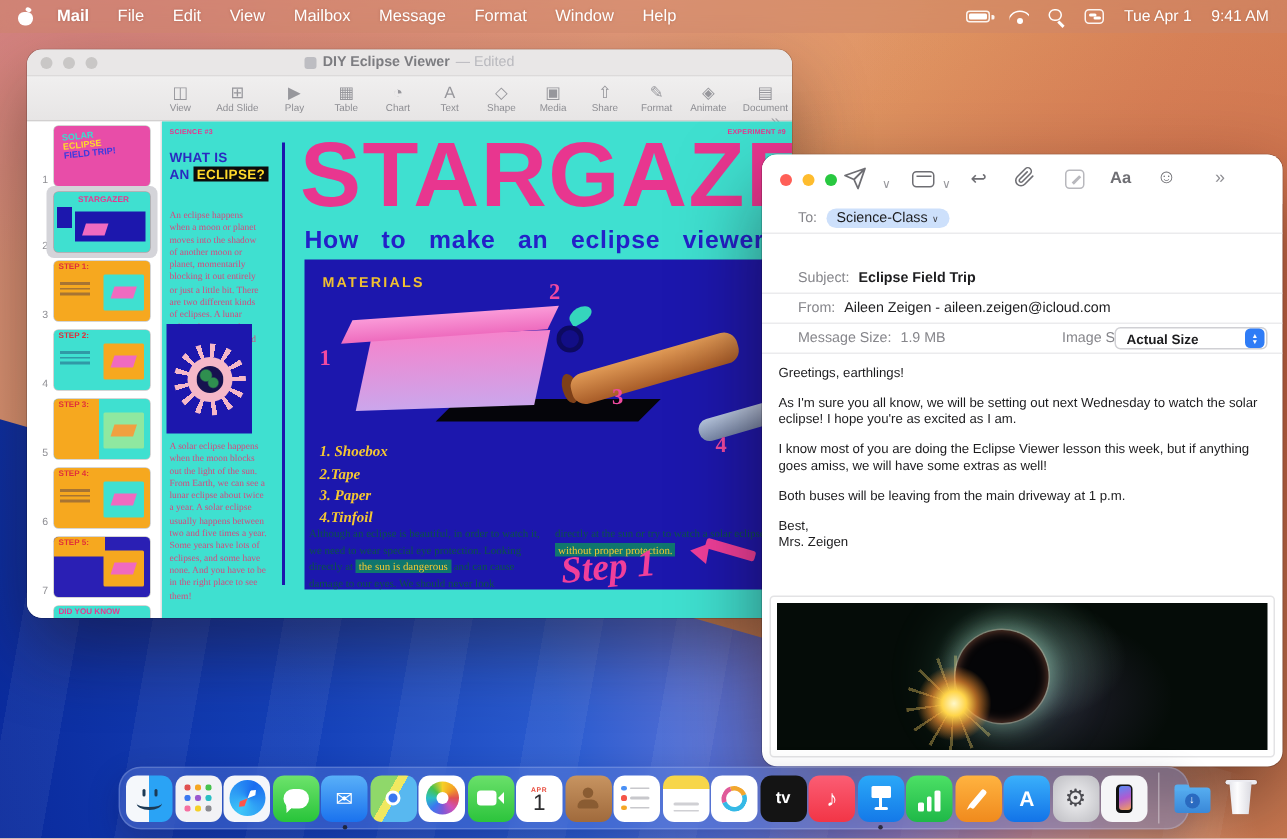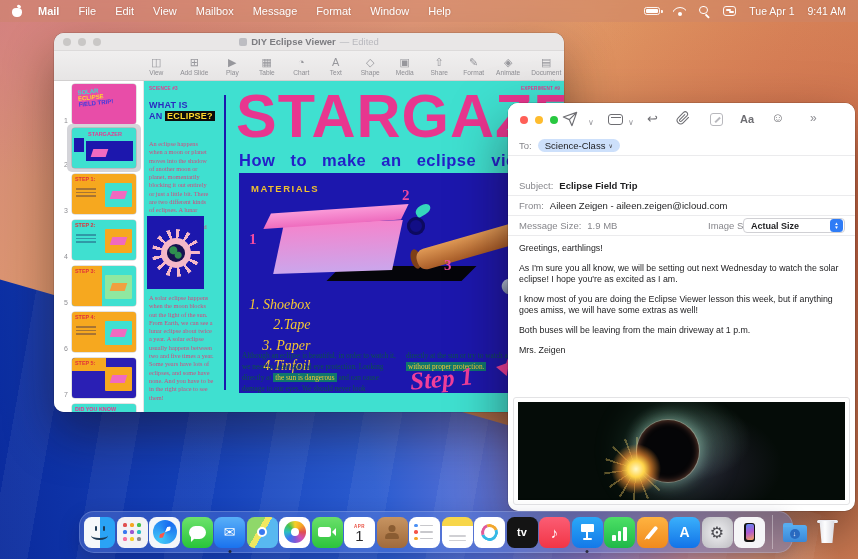--- a/index.html
+++ b/index.html
@@ -36,21 +36,21 @@
   .srch { width:11px; height:11px; position:relative; }
   .srch::before { content:''; position:absolute; left:0; top:0; width:6.5px; height:6.5px; border:1.6px solid #fff; border-radius:50%; }
   .srch::after { content:''; position:absolute; right:1px; bottom:0; width:4.5px; height:1.6px; background:#fff; transform:rotate(45deg); }
   .ccic { width:13px; height:9.5px; border:1px solid rgba(255,255,255,.92); border-radius:3px; position:relative; }
   .ccic::before { content:''; position:absolute; left:1.5px; top:1.5px; width:5px; height:2.5px; background:#fff; border-radius:2px; }
   .ccic::after { content:''; position:absolute; right:1.5px; bottom:1.5px; width:5px; height:2.5px; background:#fff; border-radius:2px; }
   .clock { font-size:10.5px; white-space:nowrap; }
 
   
   .kn { left:18px; top:33px; width:510px; height:379px; z-index:10; border-radius:10px; overflow:hidden;
-    background:#ececec; box-shadow:0 22px 50px rgba(30,10,10,.45), 0 0 0 .5px rgba(0,0,0,.2);margin-left:36px; }
+    background:#ececec; box-shadow:0 22px 50px rgba(30,10,10,.45), 0 0 0 .5px rgba(0,0,0,.2); }
   .kn-titlebar { left:0; top:0; right:0; height:18px; background:#e9e7e7; border-bottom:1px solid #dcdada;
     display:flex; align-items:center; justify-content:center; font-size:9.5px; color:#8a8a8e; }
   .lights { position:absolute; left:9px; top:5px; display:flex; gap:7px; }
   .light { width:8px; height:8px; border-radius:50%; }
   .gray { background:#c9c7c6; }
   .doc-ic { width:8px; height:8px; border-radius:2px; background:#bdbdc2; margin-right:4px; }
   .kn-title { font-weight:bold; color:#7c7c80; }
   .kn-edited { color:#b9b9be; margin-left:4px; }
   .kn-toolbar { left:0; top:18px; right:0; height:30px; background:linear-gradient(#f0efef,#e7e5e5);
     border-bottom:1px solid #d2d0d0; display:flex; align-items:center; padding-left:88px; gap:6px; }
@@ -91,37 +91,37 @@
   .mat-h { position:absolute; left:12px; top:10px; color:#f0c030; font-weight:bold; font-size:9.5px; letter-spacing:1.5px; }
   .lid { position:absolute; left:28px; top:36px; width:138px; height:15px; background:linear-gradient(180deg,#fa9ad8,#ee6cbe); transform:rotate(-4deg) skewX(-30deg); }
   .boxb { position:absolute; left:40px; top:49px; width:118px; height:50px; background:linear-gradient(180deg,#f584cc,#cba6ec); transform:skewX(-14deg) rotate(-2deg); }
   .boxshadow { position:absolute; left:95px; top:93px; width:135px; height:15px; background:#05050a; transform:skewX(-45deg); }
   .tape { position:absolute; left:168px; top:44px; width:18px; height:18px; border-radius:50%; background:#120e86; box-shadow:inset 0 0 0 3px #0d0a60; }
   .leaf { position:absolute; left:176px; top:32px; width:16px; height:10px; background:#35d6bc; border-radius:50% 50% 50% 0; transform:rotate(-30deg); }
   .roll { position:absolute; left:176px; top:62px; width:115px; height:21px; border-radius:9px; background:linear-gradient(180deg,#e09a56,#a85c28); transform:rotate(-16deg); }
   .rollcap { position:absolute; left:172px; top:76px; width:10px; height:20px; border-radius:50%; background:#7e4018; transform:rotate(-16deg); }
   .foil { position:absolute; left:262px; top:100px; width:58px; height:15px; border-radius:7px; background:linear-gradient(180deg,#b8c8e0,#7888a8); transform:rotate(-16deg); }
   .mnum { position:absolute; color:#f04aa0; font-weight:bold; font-size:15px; font-family:"Liberation Serif",serif; }
-  .mlist { position:absolute; left:10px; top:122px; color:#f5c832; font-size:14px; font-weight:normal; font-style:italic; font-family:"Liberation Serif",serif; line-height:1.45;text-align:right; }
+  .mlist { position:absolute; left:10px; top:122px; color:#f5c832; font-size:10px; font-weight:bold; font-style:italic; font-family:"Liberation Serif",serif; line-height:1.45; }
   .btxt { font-family:"Liberation Serif",serif; color:#0c5348; font-size:7.3px; line-height:1.5; }
   .step { left:266px; top:284px; font-size:25px; font-style:italic; font-weight:600; color:#f03f9a; transform:rotate(-5deg); font-family:"Liberation Serif",serif; }
   .arrow-tail { left:362px; top:282px; width:34px; height:7px; background:#f03f9a; transform:rotate(16deg); border-radius:2px; }
   .arrow-head { left:352px; top:280px; width:0; height:0; border-top:7px solid transparent; border-bottom:7px solid transparent; border-right:12px solid #f03f9a; transform:rotate(10deg); }
 
   
   .mail { left:508px; top:103px; width:347px; height:408px; z-index:20; border-radius:10px; overflow:hidden;
     background:#fff; box-shadow:0 24px 55px rgba(25,8,8,.5), 0 0 0 .5px rgba(0,0,0,.22); }
   .ml-toolbar { left:0; top:0; right:0; height:33px; background:#fff; display:flex; align-items:center; }
   .ml-ic { position:absolute; top:9px; color:#6e6e73; font-size:12px; line-height:14px; }
   .chev { font-size:8px; color:#98989d; }
   .fieldic { width:15px; height:11px; border:1.3px solid #6e6e73; border-radius:3px; position:relative; display:inline-block; }
   .fieldic::before { content:''; position:absolute; left:1.5px; top:1.5px; right:1.5px; height:1.5px; background:#6e6e73; }
   .markupic { width:13px; height:13px; border:1.3px solid #b8b8bd; border-radius:3px; position:relative; display:inline-block; }
   .markupic::before { content:''; position:absolute; left:3px; top:5px; width:7px; height:1.6px; background:#b8b8bd; transform:rotate(-45deg); }
-  .row { position:absolute; left:0; right:0; height:20px; border-bottom:1px solid #ebebed; display:flex; align-items:center; padding-left:11px; font-size:9.5px; }
+  .row { position:absolute; left:0; right:0; height:20px; border-bottom:1px solid #ebebed; display:flex; align-items:center; padding-left:24px; font-size:9.5px; }
   .rlabel { color:#86868b; margin-right:6px; }
   .rval { color:#1d1d1f; }
   .token { background:#cde0fb; border-radius:8px; padding:1px 7px; color:#1b1b1d; font-size:9.5px; display:flex; align-items:center; gap:3px; }
   .select { position:absolute; right:10px; display:flex; align-items:center; height:15px; border:1px solid #d0d0d4; border-radius:4px; background:#fff; font-size:9px; color:#1d1d1f; padding-left:7px; width:102px; justify-content:space-between; }
   .stepper { width:13px; height:13px; margin:0; border-radius:3.5px; background:#2f7cf6; color:#fff; display:flex; flex-direction:column; align-items:center; justify-content:center; font-size:4.5px; line-height:4px; margin-right:1px; }
   .mbody { position:absolute; left:11px; right:10px; top:140px; font-size:8.8px; color:#1c1c1e; line-height:1.32; }
   .mbody p { margin-bottom:8px; }
   .mbody p.tight { margin-bottom:0; }
   .attach-frame { position:absolute; left:5px; right:5px; top:294px; height:108px; background:#fff; border:1px solid #e3e3e5; border-radius:3px; padding:4px; }
   .eclipse { width:100%; height:100%; position:relative; overflow:hidden; background:
@@ -471,20 +471,21 @@
           <span>▼</span>
         </span>
     </span>
   </div>
 
   <div class="mbody">
     <p>Greetings, earthlings!</p>
     <p>As I'm sure you all know, we will be setting out next Wednesday to watch the solar eclipse! I hope you're as excited as I am.</p>
     <p>I know most of you are doing the Eclipse Viewer lesson this week, but if anything goes amiss, we will have some extras as well!</p>
     <p>Both buses will be leaving from the main driveway at 1 p.m.</p>
+    <p class="tight">Best,</p>
     <p class="tight">Mrs. Zeigen</p>
   </div>
 
   <div class="attach-frame">
     <div class="eclipse">
       <div class="flare-rays"></div>
       <div class="moon"></div>
       <div class="flare"></div>
     </div>
   </div>

